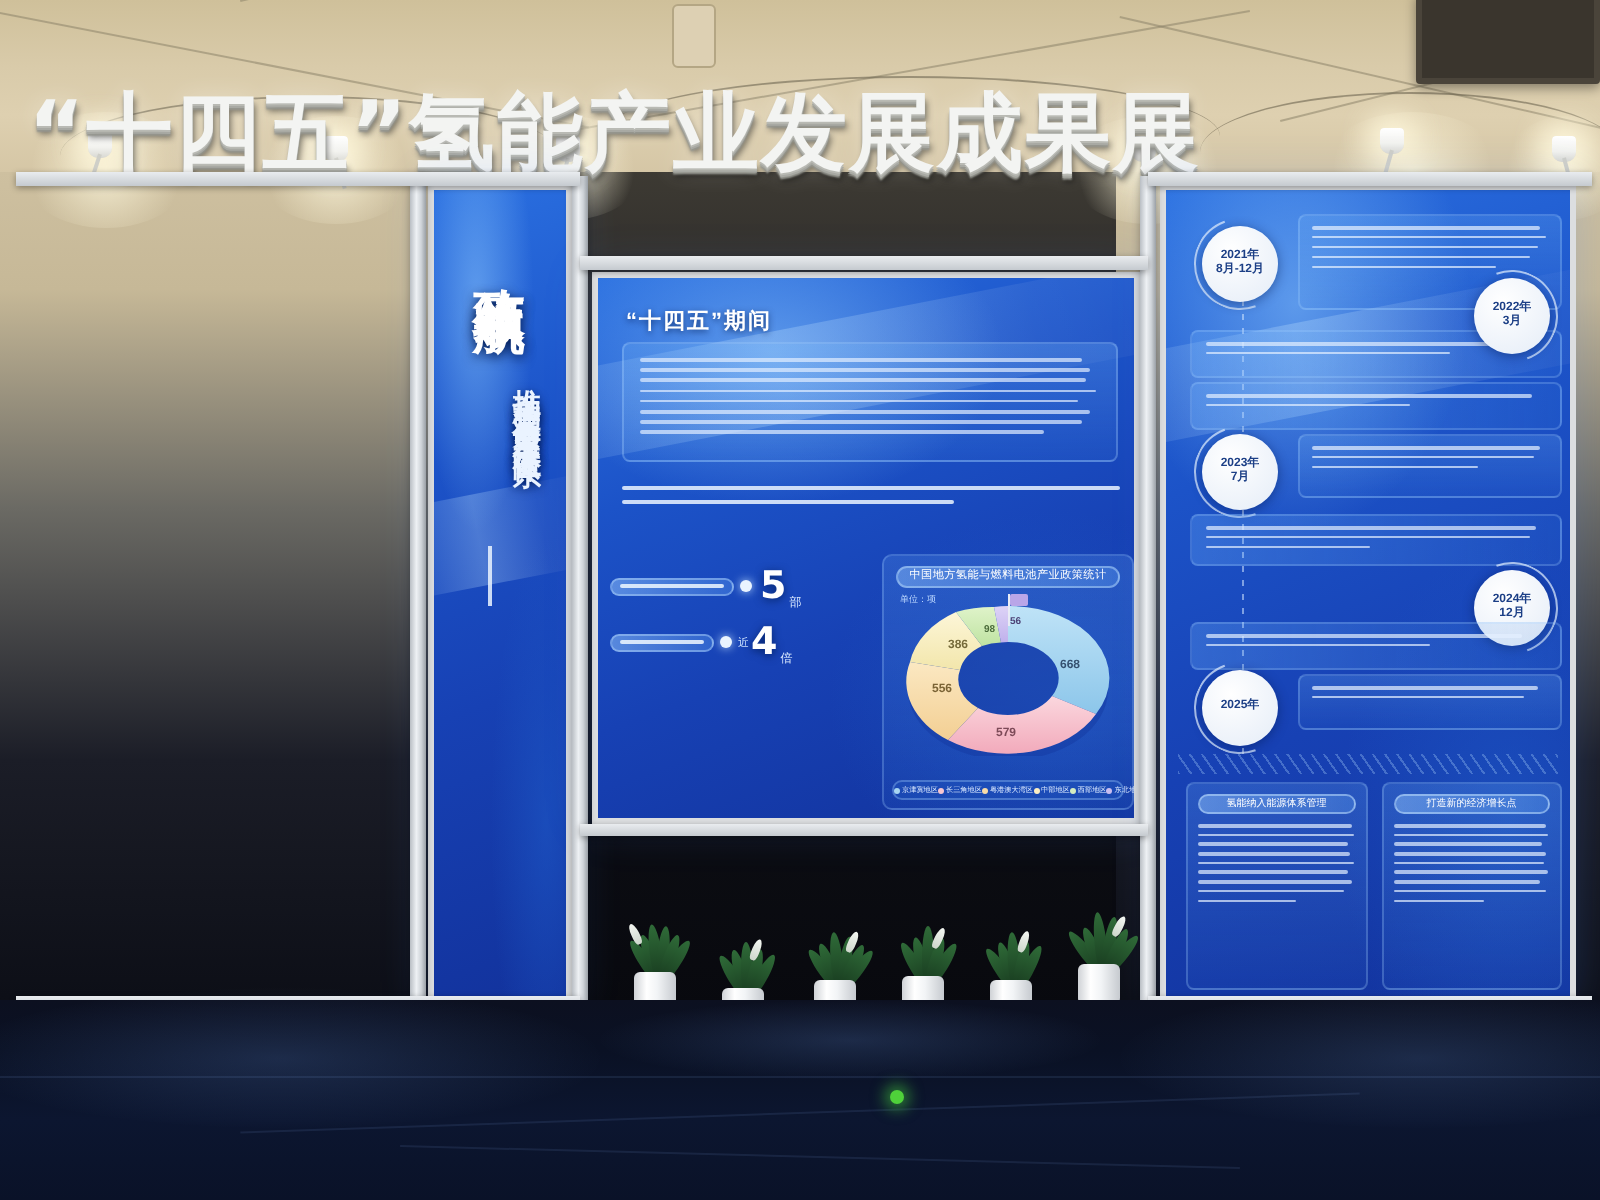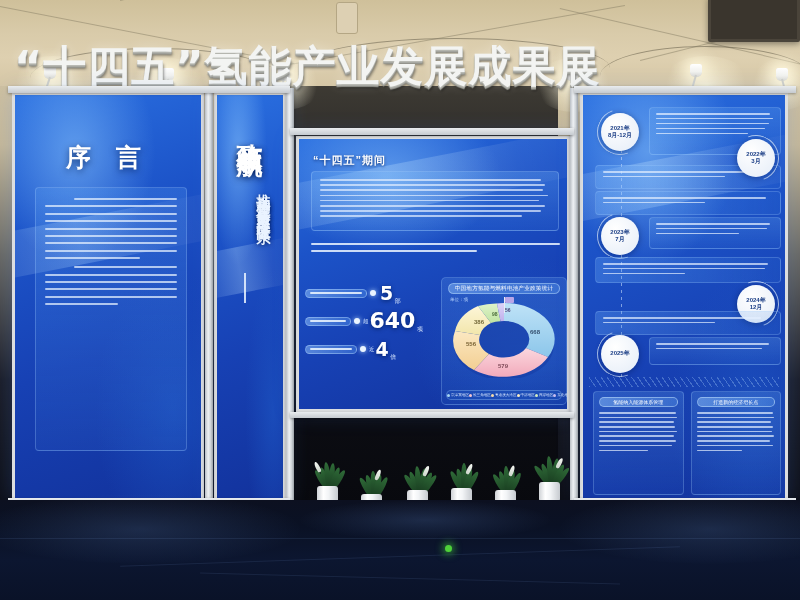--- a/index.html
+++ b/index.html
@@ -357,44 +357,20 @@
     </div>
   <div class="spot" style="left:776px;top:68px;">
       <div class="head"></div>
       <div class="arm" style="transform:rotate(-15deg);"></div>
     </div>
 
   <div class="banner">
     <div class="banner-text">“十四五”氢能产业发展成果展</div>
   </div>
 
-  <div class="panel" id="p-left">
-    <div class="panel-bg"></div>
-    <div class="sheen" style="top:118px;"></div>
-    <div class="panel-inner">
-      <div class="preface-title">序 言</div>
-      <div class="preface-body">
-        <div class="tline" style="width:78%;margin-left:22%"></div>
-        <div class="tline" style="width:100%"></div>
-        <div class="tline" style="width:100%"></div>
-        <div class="tline" style="width:100%"></div>
-        <div class="tline" style="width:100%"></div>
-        <div class="tline" style="width:100%"></div>
-        <div class="tline" style="width:100%"></div>
-        <div class="tline" style="width:100%"></div>
-        <div class="tline" style="width:72%"></div>
-        <div class="tline" style="width:78%;margin-left:22%;margin-top:7px"></div>
-        <div class="tline" style="width:100%"></div>
-        <div class="tline" style="width:100%"></div>
-        <div class="tline" style="width:100%"></div>
-        <div class="tline" style="width:100%"></div>
-        <div class="tline" style="width:55%"></div>
-      </div>
-    </div>
-  </div>
 
   <div class="panel" id="p-vert">
     <div class="panel-bg"></div>
     <div class="sheen" style="top:150px;"></div>
     <div class="panel-inner">
       <div class="vtitle">政策领航</div>
       <div class="vrule"></div>
       <div class="vsub">推动构建高质量发展保障体系</div>
     </div>
   </div>
@@ -423,29 +399,20 @@
 
       <div class="stats">
         <div class="stat-row">
           <div class="pill" style="width:62px">
               <div class="tline"></div>
             </div>
           <div class="dot"></div>
           <span class="stat-pre"></span>
           <span class="stat-num">5</span>
           <span class="stat-unit">部</span>
-        </div>
-        <div class="stat-row">
-          <div class="pill" style="width:46px">
-              <div class="tline"></div>
-            </div>
-          <div class="dot"></div>
-          <span class="stat-pre">超</span>
-          <span class="stat-num" style="font-size:22px">640</span>
-          <span class="stat-unit">项</span>
         </div>
         <div class="stat-row">
           <div class="pill" style="width:52px">
               <div class="tline"></div>
             </div>
           <div class="dot"></div>
           <span class="stat-pre">近</span>
           <span class="stat-num">4</span>
           <span class="stat-unit">倍</span>
         </div>

